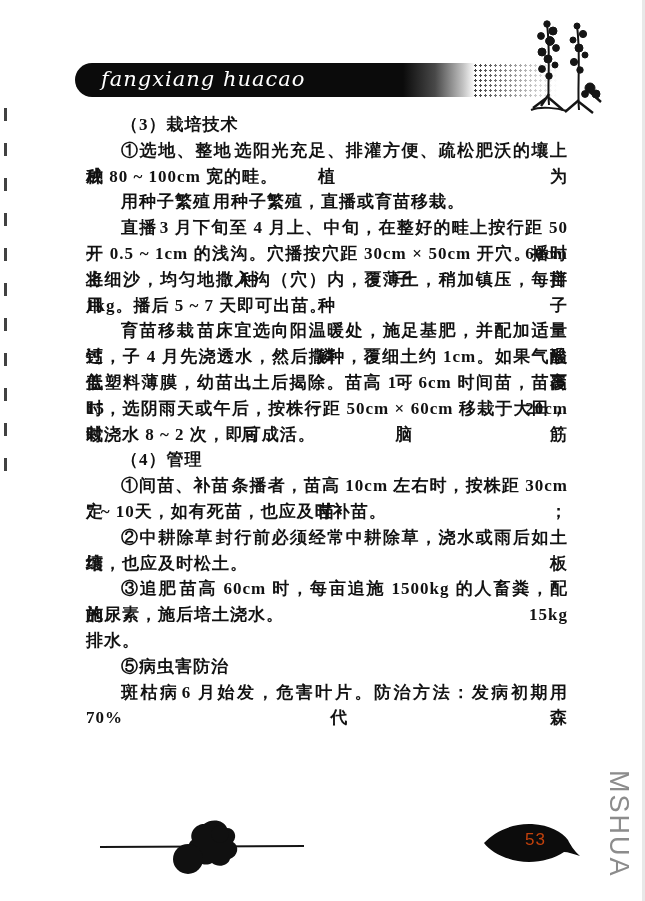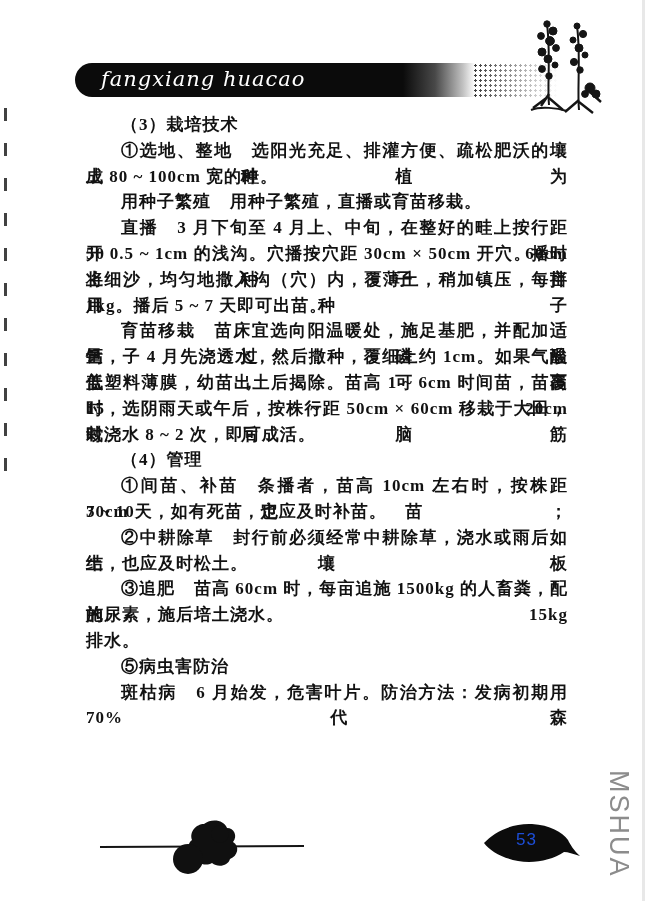--- a/index.html
+++ b/index.html
@@ -40,29 +40,29 @@
   .plant{position:absolute;left:527px;top:10px;}
   
   .text-block{
     position:absolute;left:86px;top:112px;width:482px;
     font-size:17px;letter-spacing:1px;font-weight:600;
   }
   .line{height:25.8px;line-height:25.8px;white-space:nowrap;}
   .line.full{white-space:normal;text-align:justify;text-align-last:justify;}
   .line.indent{text-indent:35px;}
   .lead{font-weight:700;}
-  .lead:not(:empty){margin-right:19px;}
+  .lead:not(:empty){margin-right:2px;}
   
   .footer-flower{position:absolute;left:92px;top:810px;}
   
   .leaf-badge{position:absolute;left:482px;top:818px;width:100px;height:50px;}
   .leaf-badge svg{position:absolute;left:0;top:0;}
   .leaf-num{
-    position:absolute;left:34px;top:12px;width:30px;text-align:left;
-    color:#1d4ed8;font-size:17px;font-family:"Liberation Sans","DejaVu Sans",sans-serif;
+    position:absolute;left:34px;top:12px;width:30px;text-align:right;
+    color:#c2410c;font-size:17px;font-family:"Liberation Sans","DejaVu Sans",sans-serif;
     letter-spacing:1px;
   }
   
   .watermark{
     position:absolute;left:634px;top:770px;width:128px;height:38px;
     transform-origin:0 0;transform:rotate(90deg);
     color:#8c8c8c;font-size:27px;letter-spacing:2px;
     font-family:"Liberation Sans","DejaVu Sans",sans-serif;
     font-weight:500;white-space:nowrap;
   }

